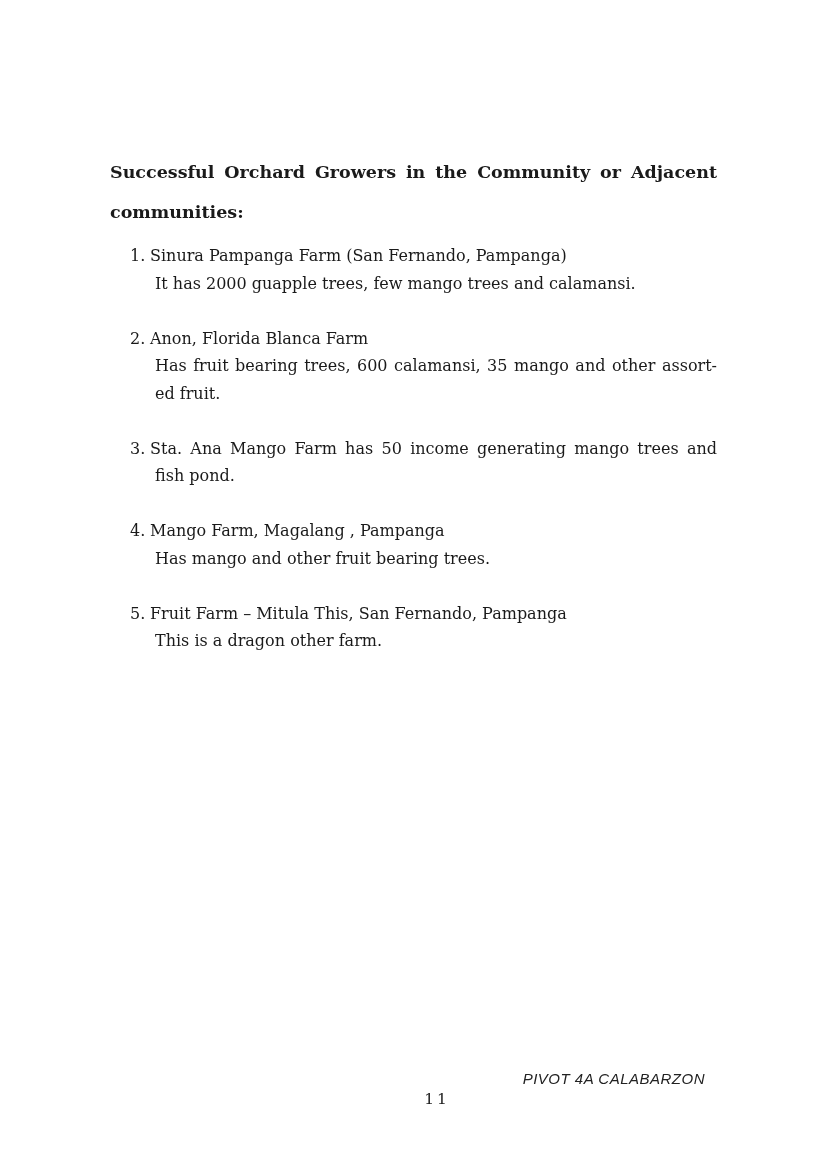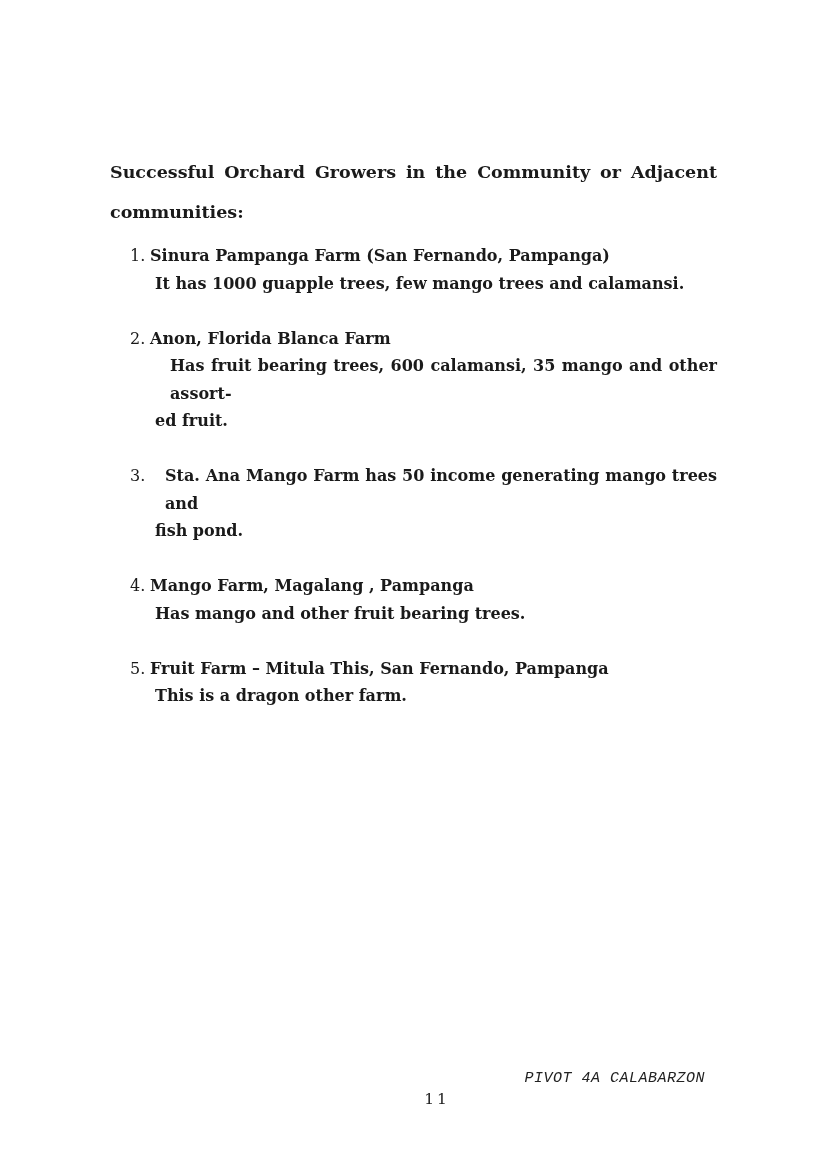--- a/index.html
+++ b/index.html
@@ -43,39 +43,37 @@
   .num {
     width: 20px;
     flex-shrink: 0;
   }
   .itext {
     flex: 1;
     min-width: 0;
   }
   .line {
     white-space: nowrap;
-    font-weight: bold;
   }
   .line.cont {
     padding-left: 5px;
   }
   .line.just {
     white-space: normal;
     text-align: justify;
     text-align-last: justify;
-    margin-left: 15px;
   }
   .line.cont.just {
     padding-left: 5px;
   }
   .footer-watermark {
     position: absolute;
     right: 121px;
     top: 1070px;
-    font-family: Liberation Mono, monospace;
+    font-family: Liberation Sans, sans-serif;
     font-style: italic;
     font-size: 15px;
     letter-spacing: 0.5px;
     color: #222222;
   }
   .page-number {
     position: absolute;
     left: 0;
     right: 0;
     top: 1090px;
@@ -95,21 +93,21 @@
     <div class="h-just">Successful Orchard Growers in the Community or Adjacent</div>
     <div>communities:</div>
   </div>
 
   <div class="list">
 
     <div class="item">
       <span class="num">1.</span>
       <div class="itext">
         <div class="line">Sinura Pampanga Farm (San Fernando, Pampanga)</div>
-        <div class="line cont">It has 1000 guapple trees, few mango trees and calamansi.</div>
+        <div class="line cont">It has 2000 guapple trees, few mango trees and calamansi.</div>
       </div>
     </div>
 
     <div class="item">
       <span class="num">2.</span>
       <div class="itext">
         <div class="line">Anon, Florida Blanca Farm</div>
         <div class="line cont just">Has fruit bearing trees, 600 calamansi, 35 mango and other assort-</div>
         <div class="line cont">ed fruit.</div>
       </div>

